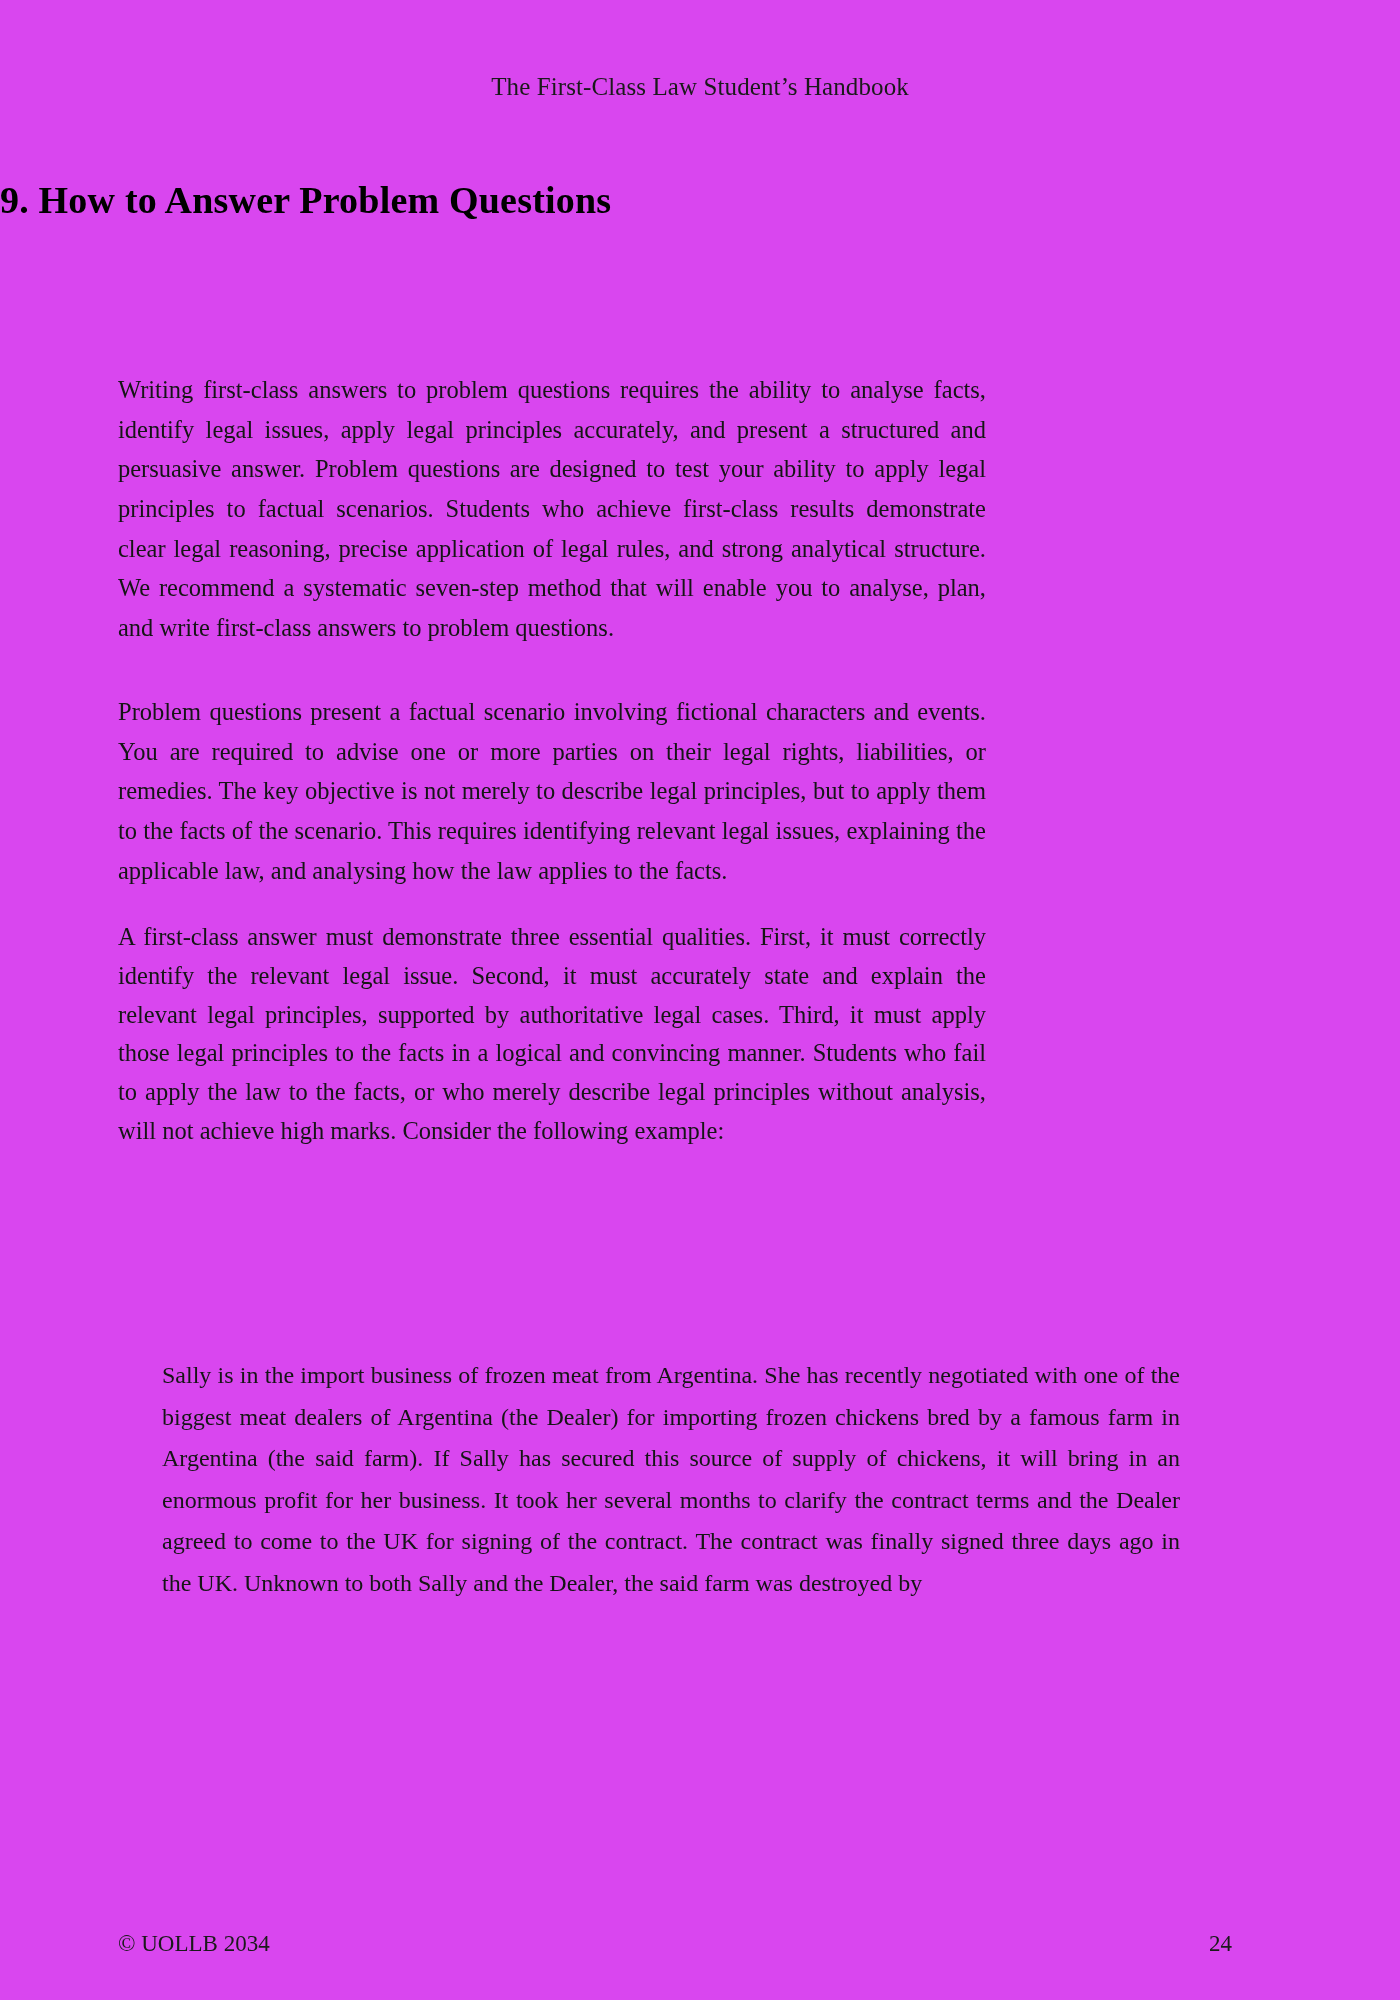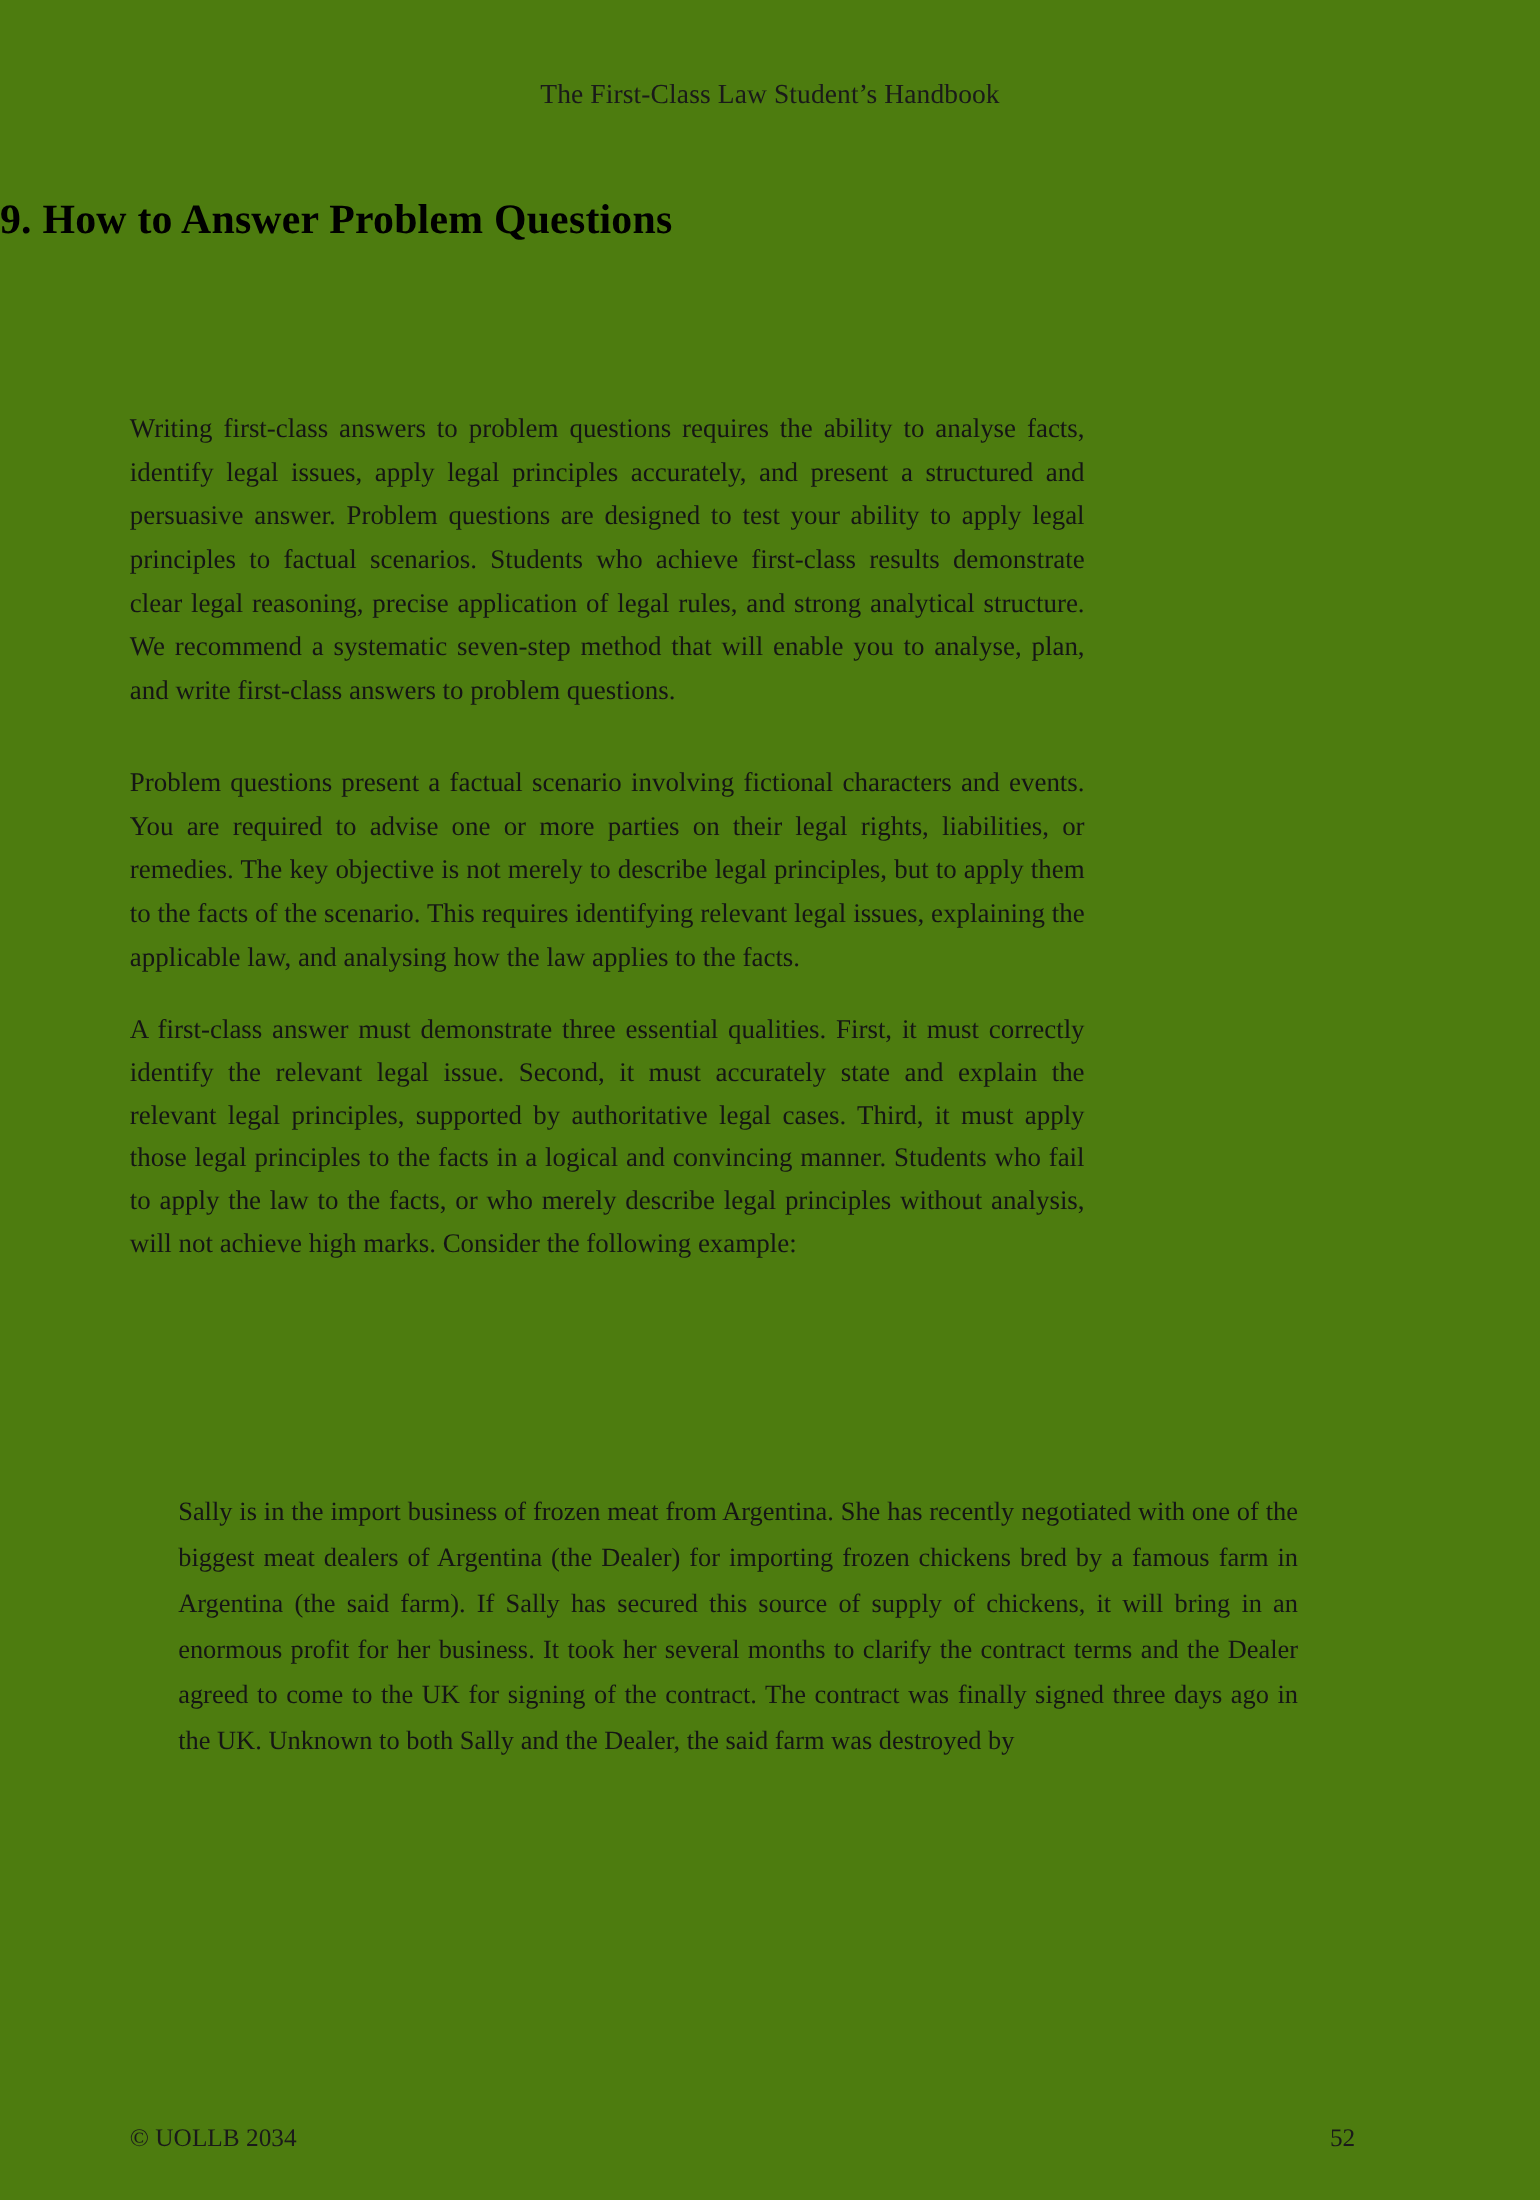--- a/index.html
+++ b/index.html
@@ -10,21 +10,21 @@
 
   body {
     font-family: "Liberation Serif", "DejaVu Serif", serif;
     color: #000000;
   }
 
   .page {
     position: relative;
     width: 1400px;
     height: 2000px;
-    background: #4d7c0f;
+    background: #d946ef;
     overflow: hidden;
     box-sizing: border-box;
   }
 
   
   .running-header {
     position: absolute;
     top: 72px;
     left: 0;
     width: 1400px;
@@ -135,16 +135,16 @@
     <p class="para p2">Problem questions present a factual scenario involving fictional characters and events. You are required to advise one or more parties on their legal rights, liabilities, or remedies. The key objective is not merely to describe legal principles, but to apply them to the facts of the scenario. This requires identifying relevant legal issues, explaining the applicable law, and analysing how the law applies to the facts.</p>
     <p class="para p3">A first-class answer must demonstrate three essential qualities. First, it must correctly identify the relevant legal issue. Second, it must accurately state and explain the relevant legal principles, supported by authoritative legal cases. Third, it must apply those legal principles to the facts in a logical and convincing manner. Students who fail to apply the law to the facts, or who merely describe legal principles without analysis, will not achieve high marks. Consider the following example:</p>
   </div>
 
   <div class="blockquote">
     <p class="qpara">Sally is in the import business of frozen meat from Argentina. She has recently negotiated with one of the biggest meat dealers of Argentina (the Dealer) for importing frozen chickens bred by a famous farm in Argentina (the said farm). If Sally has secured this source of supply of chickens, it will bring in an enormous profit for her business. It took her several months to clarify the contract terms and the Dealer agreed to come to the UK for signing of the contract. The contract was finally signed three days ago in the UK. Unknown to both Sally and the Dealer, the said farm was destroyed by</p>
   </div>
 
   <div class="footer">
     <div class="footer-copyright">© UOLLB 2034</div>
-    <div class="footer-pagenum">52</div>
+    <div class="footer-pagenum">24</div>
   </div>
 
 </div>
 
 </body></html>

